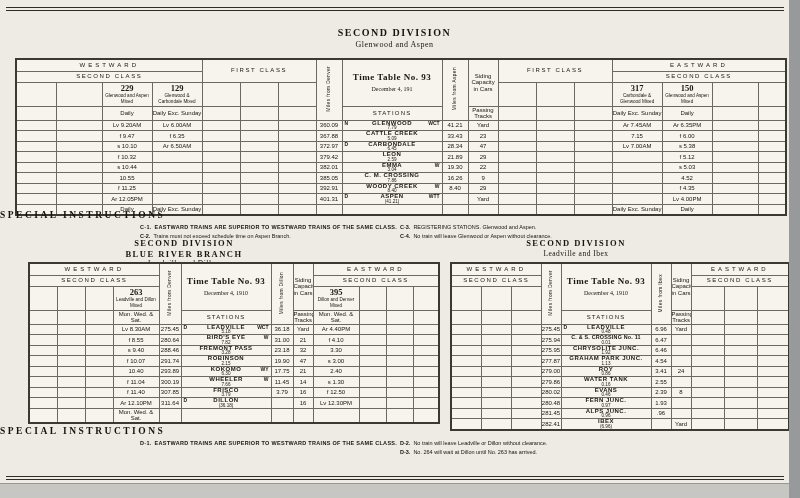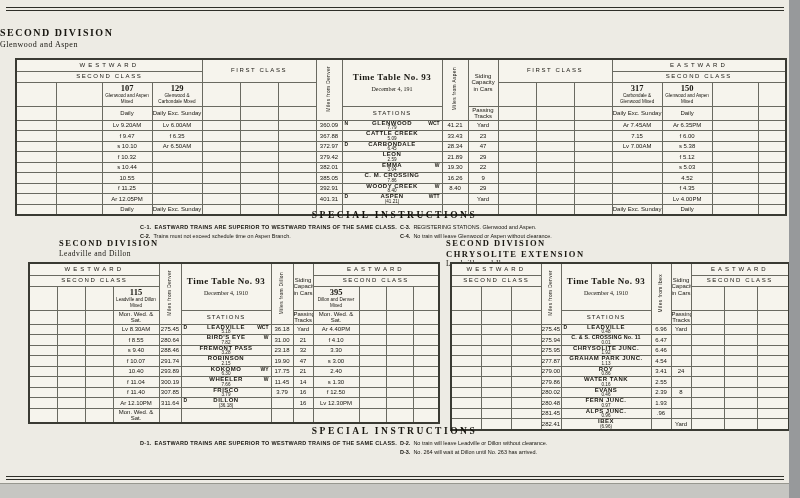--- a/index.html
+++ b/index.html
@@ -1,20 +1,20 @@
 <!DOCTYPE html>
 <html><head>
 <meta charset="utf-8">
 <style>
   html,body{margin:0;padding:0;}
   body{width:800px;height:498px;position:relative;background:#c6c6c2;font-family:"Liberation Sans",sans-serif;overflow:hidden;}
   .paper{position:absolute;left:0;top:0;width:789px;height:483px;background:#edebe4;border-bottom:1px solid #97978f;}
   .edge-right{position:absolute;right:0;top:0;width:11px;height:498px;background:#97999b;}
   .rule{position:absolute;left:6px;width:778px;height:1px;background:#2e2e28;}
-  .title-block{position:absolute;color:#181610;}
+  .title-block{position:absolute;text-align:center;color:#181610;}
   .title-block .t1{font:bold 10px/1.25 "Liberation Serif",serif;letter-spacing:1.5px;}
   .title-block .t2{font:bold 10px/1.25 "Liberation Serif",serif;letter-spacing:1.5px;}
   .title-block .t3{font:8px/1.3 "Liberation Serif",serif;letter-spacing:0.5px;}
   .title-block.small .t1,.title-block.small .t2{font-size:8.5px;}
   .title-block.small .t3{font-size:7.5px;}
 
   table.tt{position:absolute;border-collapse:collapse;table-layout:fixed;background:#f6f4ed;border:2px solid #3a3a33;}
   table.tt td{border:1px solid #6a6a61;font:6px/1.1 "Liberation Sans",sans-serif;color:#191711;text-align:center;vertical-align:middle;padding:0;overflow:hidden;}
   tr.hr1{height:12px}tr.hr2{height:11px}tr.hr3{height:24px}tr.hr4{height:13px}tr.rb{height:10px}tr.rf{height:11px}
   td.dir{font:bold 9px/1 "Liberation Serif",serif;letter-spacing:3px;}
@@ -32,21 +32,21 @@
   td.ps{font-size:5.6px;}
   td.st{padding:0;}
   .srow{position:relative;height:5.5px;line-height:5.5px;}
   .snm{font-weight:bold;font-size:6px;letter-spacing:0.5px;}
   .snm.sm{font-size:5.4px;letter-spacing:0.2px;}
   .reg{position:absolute;left:2px;top:0;font-size:5px;font-weight:bold;}
   .mk{position:absolute;right:2px;top:0;font-size:5px;font-weight:bold;}
   .sd{height:4px;line-height:3.6px;font-size:4.6px;}
 
   .instr{position:absolute;left:0;width:789px;color:#16140e;}
-  .instr-title{text-align:center;font:bold 9.5px/1 "Liberation Serif",serif;letter-spacing:2.5px;}
+  .instr-title{font:bold 9.5px/1 "Liberation Serif",serif;letter-spacing:2.5px;}
   .icol{position:absolute;}
   .icol p{margin:0 0 2px 0;font:5.5px/1.35 "Liberation Sans",sans-serif;text-indent:12px;}
   .icol.capfirst p:first-child{font-weight:bold;letter-spacing:0.3px;}
   .iid{font-weight:bold;margin-right:3px;}
 </style>
 </head>
 <body>
 
 <div class="paper">
   <div class="rule" style="top:7px"></div>
@@ -93,21 +93,21 @@
       <td colspan="4" class="dir">EASTWARD</td>
     </tr>
     <tr class="hr2">
       <td colspan="4" class="cls">SECOND CLASS</td>
       <td colspan="4" class="cls">SECOND CLASS</td>
     </tr>
     <tr class="hr3">
       <td class="e"></td>
           <td class="e"></td>
       <td>
-            <div class="tno">107</div>
+            <div class="tno">229</div>
             <div class="tds">Glenwood and Aspen Mixed</div>
           </td>
       <td>
             <div class="tno">129</div>
             <div class="tds">Glenwood &amp; Carbondale Mixed</div>
           </td>
       <td class="e"></td>
           <td class="e"></td>
           <td class="e"></td>
       <td class="e"></td>
@@ -356,25 +356,25 @@
       <p><span class="iid">C-2.</span><span>Trains must not exceed schedule time on Aspen Branch.</span></p>
     </div>
     <div class="icol" style="left:388px;top:13px;width:300px">
       <p><span class="iid">C-3.</span><span>REGISTERING STATIONS.  Glenwood and Aspen.</span></p>
       <p><span class="iid">C-4.</span><span>No train will leave Glenwood or Aspen without clearance.</span></p>
     </div>
   </div>
 
   <div class="title-block small" style="left:59px;top:238px;width:250px">
     <div class="t1">SECOND DIVISION</div>
+    <div class="t2">BLUE RIVER BRANCH</div>
     <div class="t3">Leadville and Dillon</div>
   </div>
   <div class="title-block small" style="left:446px;top:238px;width:260px">
     <div class="t1">SECOND DIVISION</div>
-    <div class="t2">CHRYSOLITE EXTENSION</div>
     <div class="t3">Leadville and Ibex</div>
   </div>
 
   <table class="tt" style="left:28px;top:262px;width:410px">
     <colgroup>
         <col style="width:28px">
         <col style="width:28px">
         <col style="width:28px">
         <col style="width:46px">
         <col style="width:22px">
@@ -400,21 +400,21 @@
     </tr>
     <tr class="hr2">
       <td colspan="4" class="cls">SECOND CLASS</td>
       <td colspan="4" class="cls">SECOND CLASS</td>
     </tr>
     <tr class="hr3">
       <td class="e"></td>
           <td class="e"></td>
           <td class="e"></td>
       <td>
-            <div class="tno">115</div>
+            <div class="tno">263</div>
             <div class="tds">Leadville and Dillon Mixed</div>
           </td>
       <td>
             <div class="tno">395</div>
             <div class="tds">Dillon and Denver Mixed</div>
           </td>
       <td class="e"></td>
           <td class="e"></td>
           <td class="e"></td>
     </tr>

